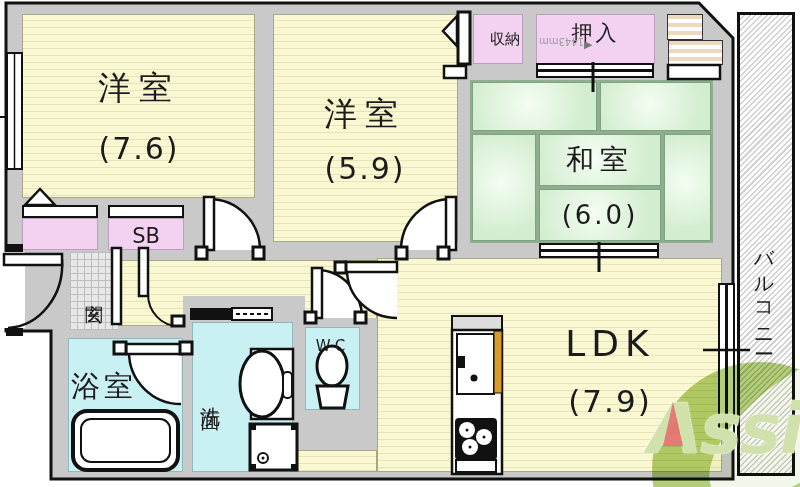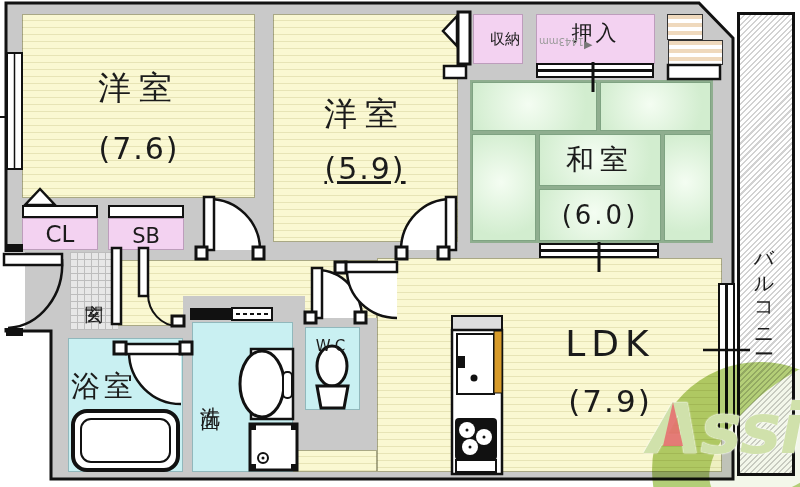--- a/index.html
+++ b/index.html
@@ -60,21 +60,20 @@
   <div class="abs yroom" style="left:377px;top:258px;width:345px;height:214px;"></div>
   <div class="abs yroom" style="left:293px;top:450px;width:84px;height:22px;"></div>
   <div class="abs gray" style="left:183px;top:296px;width:122px;height:36px;"></div>
   <div class="abs gray" style="left:293px;top:318px;width:84px;height:132px;"></div>
 
   <div class="abs tile" style="left:70px;top:252px;width:48px;height:78px;"></div>
   <div class="lbl vtext" style="left:76px;top:262px;width:36px;height:60px;font-size:18px;letter-spacing:2px;">玄関</div>
 
   <div class="abs whitebar" style="left:22px;top:205px;width:76px;height:13px;"></div>
   <div class="abs pink" style="left:22px;top:218px;width:76px;height:32px;"></div>
-  <div class="lbl" style="left:22px;top:218px;width:76px;height:32px;font-size:23px;">CL</div>
   <div class="abs whitebar" style="left:108px;top:205px;width:76px;height:13px;"></div>
   <div class="abs pink" style="left:108px;top:218px;width:76px;height:32px;"></div>
   <div class="lbl" style="left:108px;top:218px;width:76px;height:36px;font-size:21px;">SB</div>
   <div class="abs pink" style="left:473px;top:14px;width:50px;height:50px;"></div>
   <div class="lbl" style="left:473px;top:14px;width:64px;height:50px;font-size:15px;border-radius:13px;">収納</div>
   <div class="abs pink" style="left:536px;top:14px;width:119px;height:50px;"></div>
   <div class="lbl" style="left:536px;top:12px;width:119px;height:42px;font-size:21px;letter-spacing:3px;">押入</div>
   <div class="dim" style="left:536px;top:36px;width:48px;transform:rotate(180deg);">1443mm</div>
   <div class="dim" style="left:584px;top:38px;color:#777;font-size:11px;">▶</div>
 
@@ -89,21 +88,21 @@
   <div class="abs mat" style="left:539px;top:189px;width:122px;height:52px;"></div>
   <div class="abs mat" style="left:664px;top:134px;width:47px;height:107px;"></div>
 
   <div class="abs cyan" style="left:305px;top:327px;width:55px;height:83px;"></div>
   <div class="abs cyan" style="left:192px;top:322px;width:101px;height:150px;"></div>
   <div class="abs cyan" style="left:68px;top:338px;width:115px;height:134px;"></div>
 
   <div class="lbl" style="left:39px;top:66px;width:200px;height:44px;font-size:33px;letter-spacing:8px;">洋室</div>
   <div class="lbl" style="left:39px;top:118px;width:200px;height:44px;font-size:30px;letter-spacing:2px;margin-top:8px;">(7.6)</div>
   <div class="lbl" style="left:265px;top:92px;width:200px;height:44px;font-size:33px;letter-spacing:8px;">洋室</div>
-  <div class="lbl" style="left:265px;top:146px;width:200px;height:44px;font-size:30px;letter-spacing:2px;text-decoration:underline;">(5.9)</div>
+  <div class="lbl" style="left:265px;top:146px;width:200px;height:44px;font-size:30px;letter-spacing:2px;">(5.9)</div>
   <div class="lbl" style="left:539px;top:136px;width:122px;height:48px;font-size:28px;letter-spacing:6px;">和室</div>
   <div class="lbl" style="left:539px;top:191px;width:122px;height:48px;font-size:26px;letter-spacing:3px;">(6.0)</div>
   <div class="lbl" style="left:510px;top:320px;width:200px;height:46px;font-size:36px;letter-spacing:6px;">LDK</div>
   <div class="lbl" style="left:510px;top:378px;width:200px;height:46px;font-size:31px;letter-spacing:2px;">(7.9)</div>
   <div class="lbl" style="left:305px;top:336px;width:55px;height:20px;font-size:15px;letter-spacing:4px;">WC</div>
   <div class="lbl vtext" style="left:196px;top:352px;width:30px;height:90px;font-size:20px;letter-spacing:6px;">洗面</div>
   <div class="lbl" style="left:70px;top:372px;width:68px;height:30px;font-size:29px;letter-spacing:4px;font-family:Liberation Serif, serif;">浴室</div>
 
   <svg class="layer" width="800" height="487">
 

